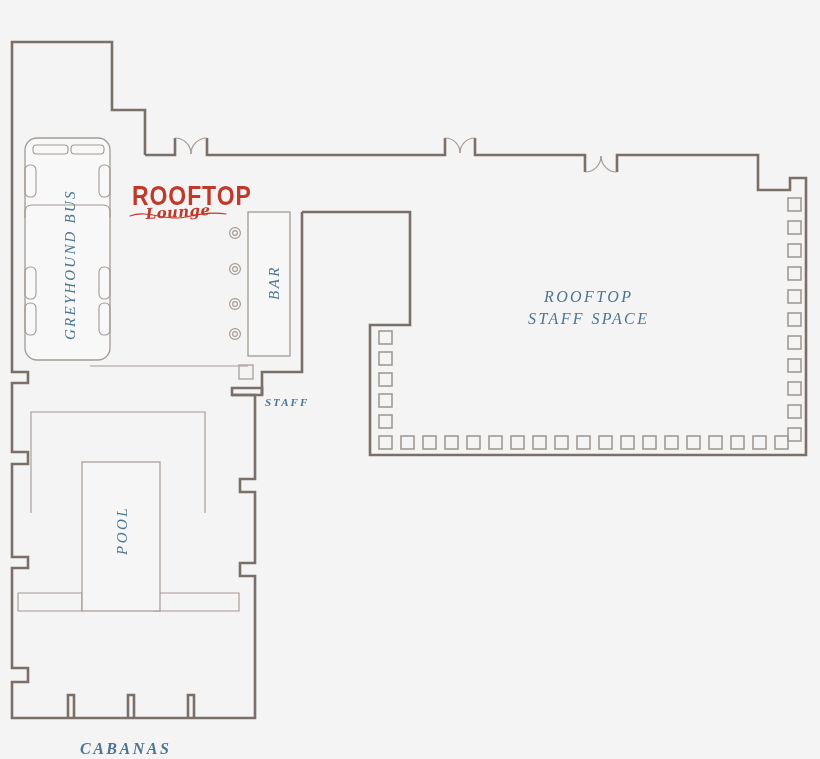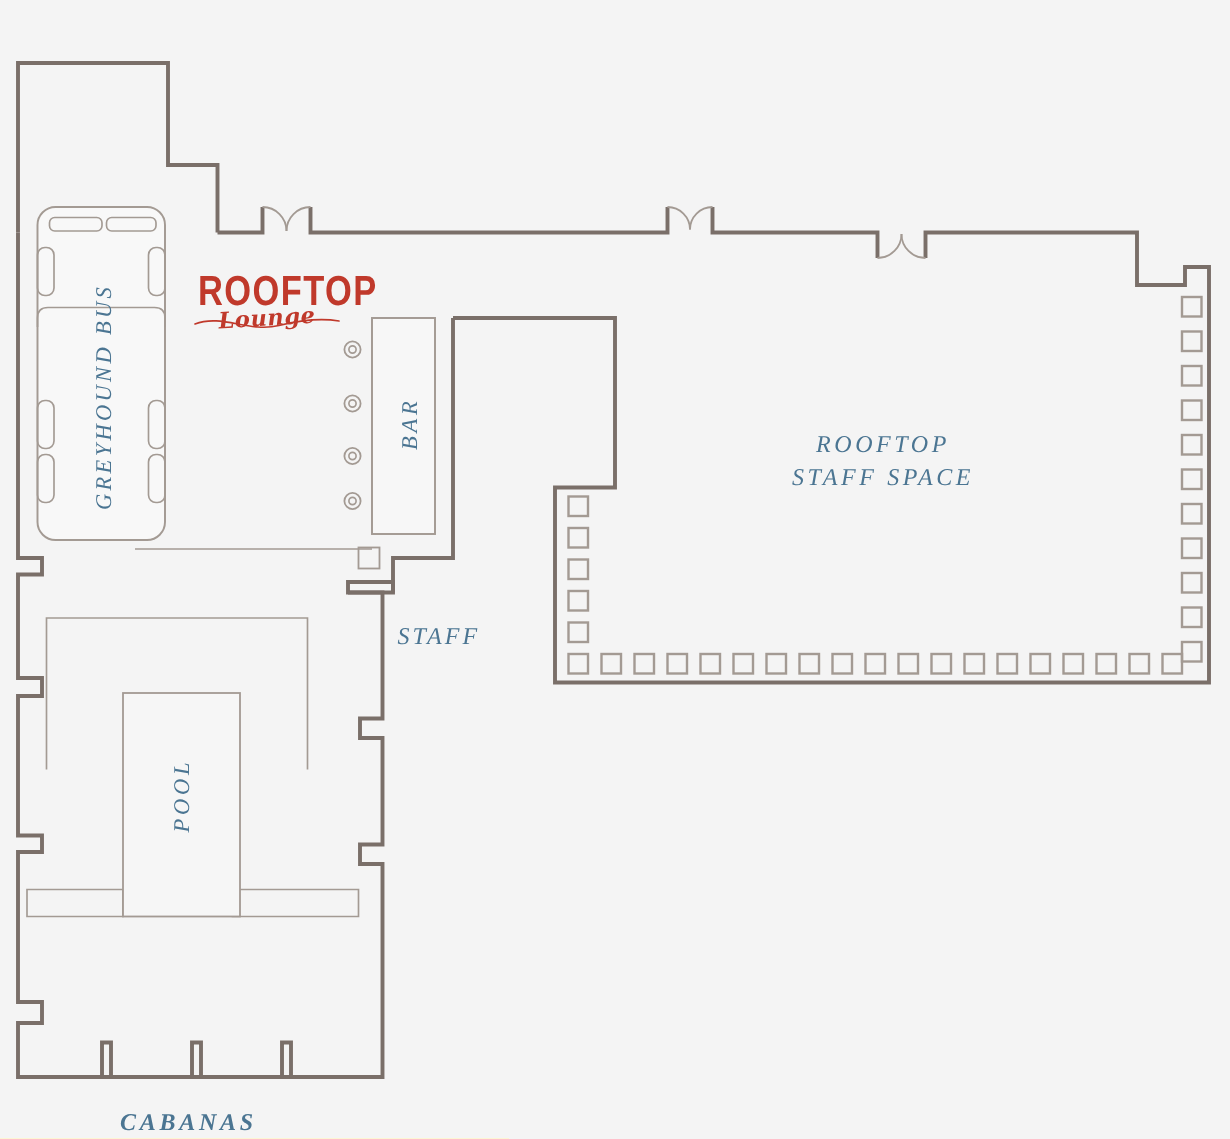--- a/index.html
+++ b/index.html
@@ -38,22 +38,22 @@
     left:266px; top:300px;
     font-size:15px; letter-spacing:2.5px;
     transform:rotate(-90deg);
   }
   #label-pool{
     left:114px; top:555px;
     font-size:15px; letter-spacing:2.5px;
     transform:rotate(-90deg);
   }
   #label-staff{
-    left:265px; top:416px;
-    font-size:16px; letter-spacing:2px;
+    left:265px; top:396px;
+    font-size:11px; letter-spacing:2px;font-weight:bold;
   }
   #label-cabanas{
     left:80px; top:740px;
     font-size:16px; letter-spacing:2.5px;font-weight:bold;
   }
   #label-event{
     left:528px; top:286px;
     font-size:16px; letter-spacing:2.4px;
     text-align:center; line-height:1.35;
   }

